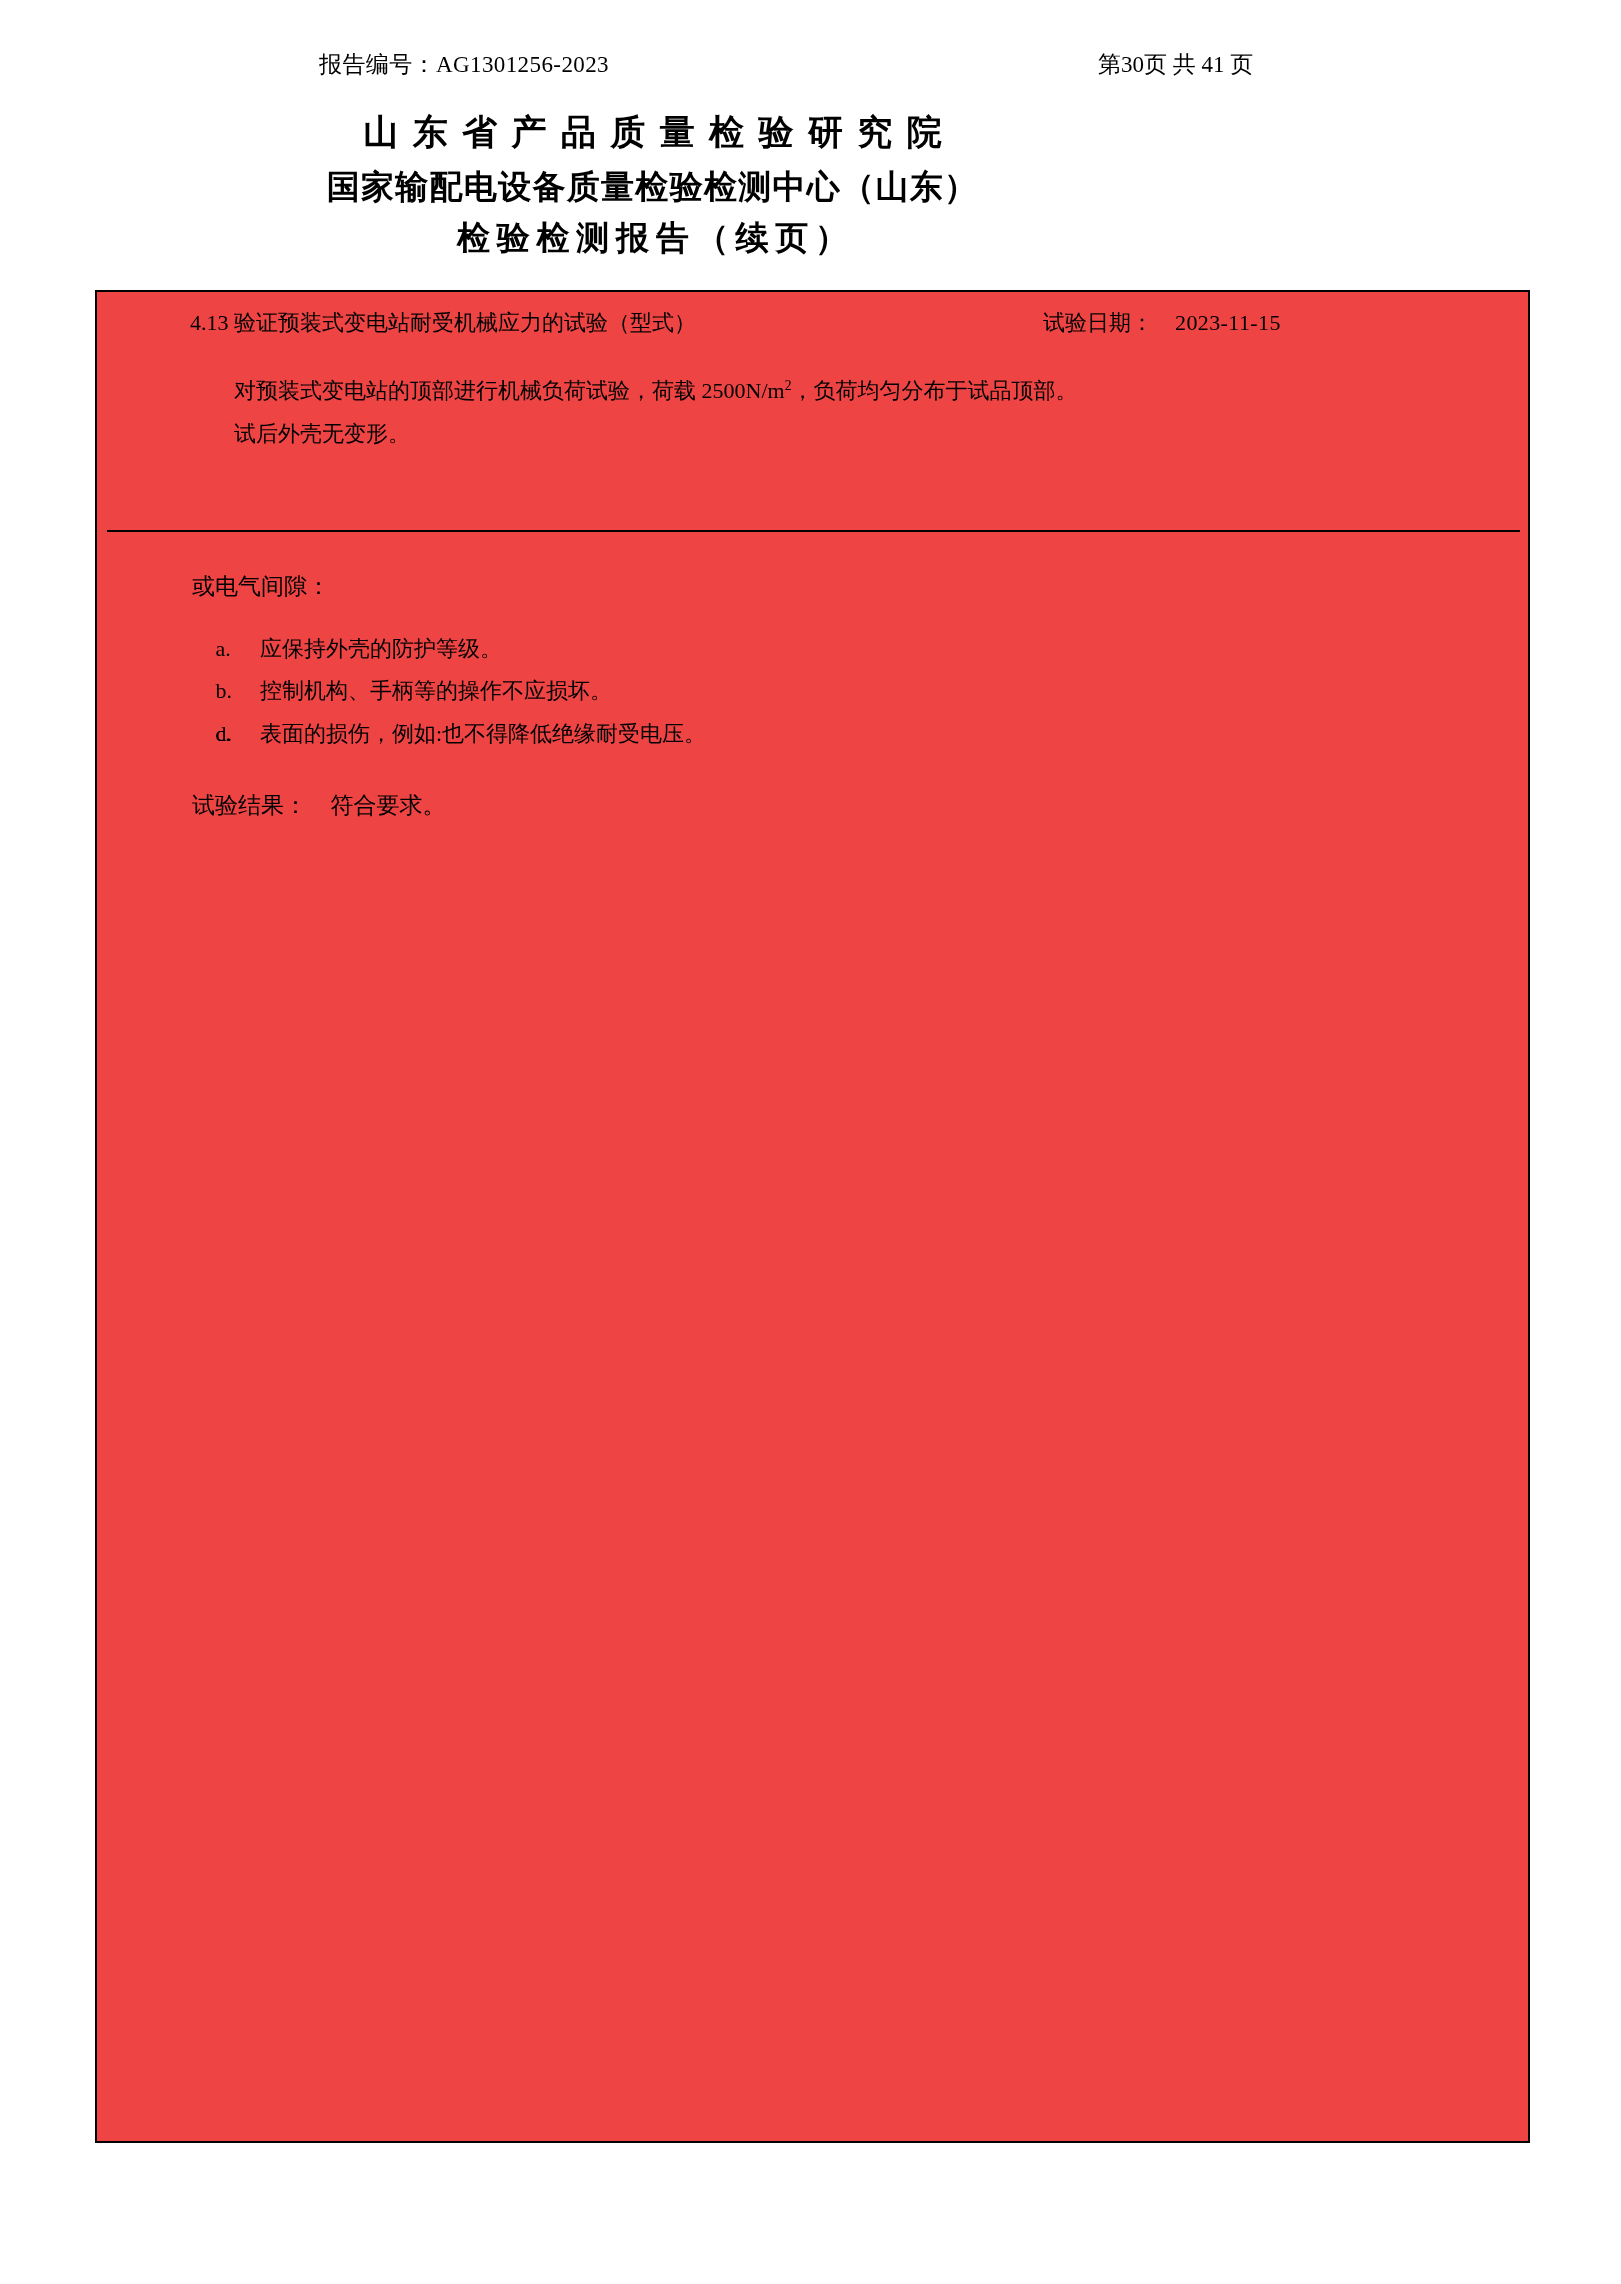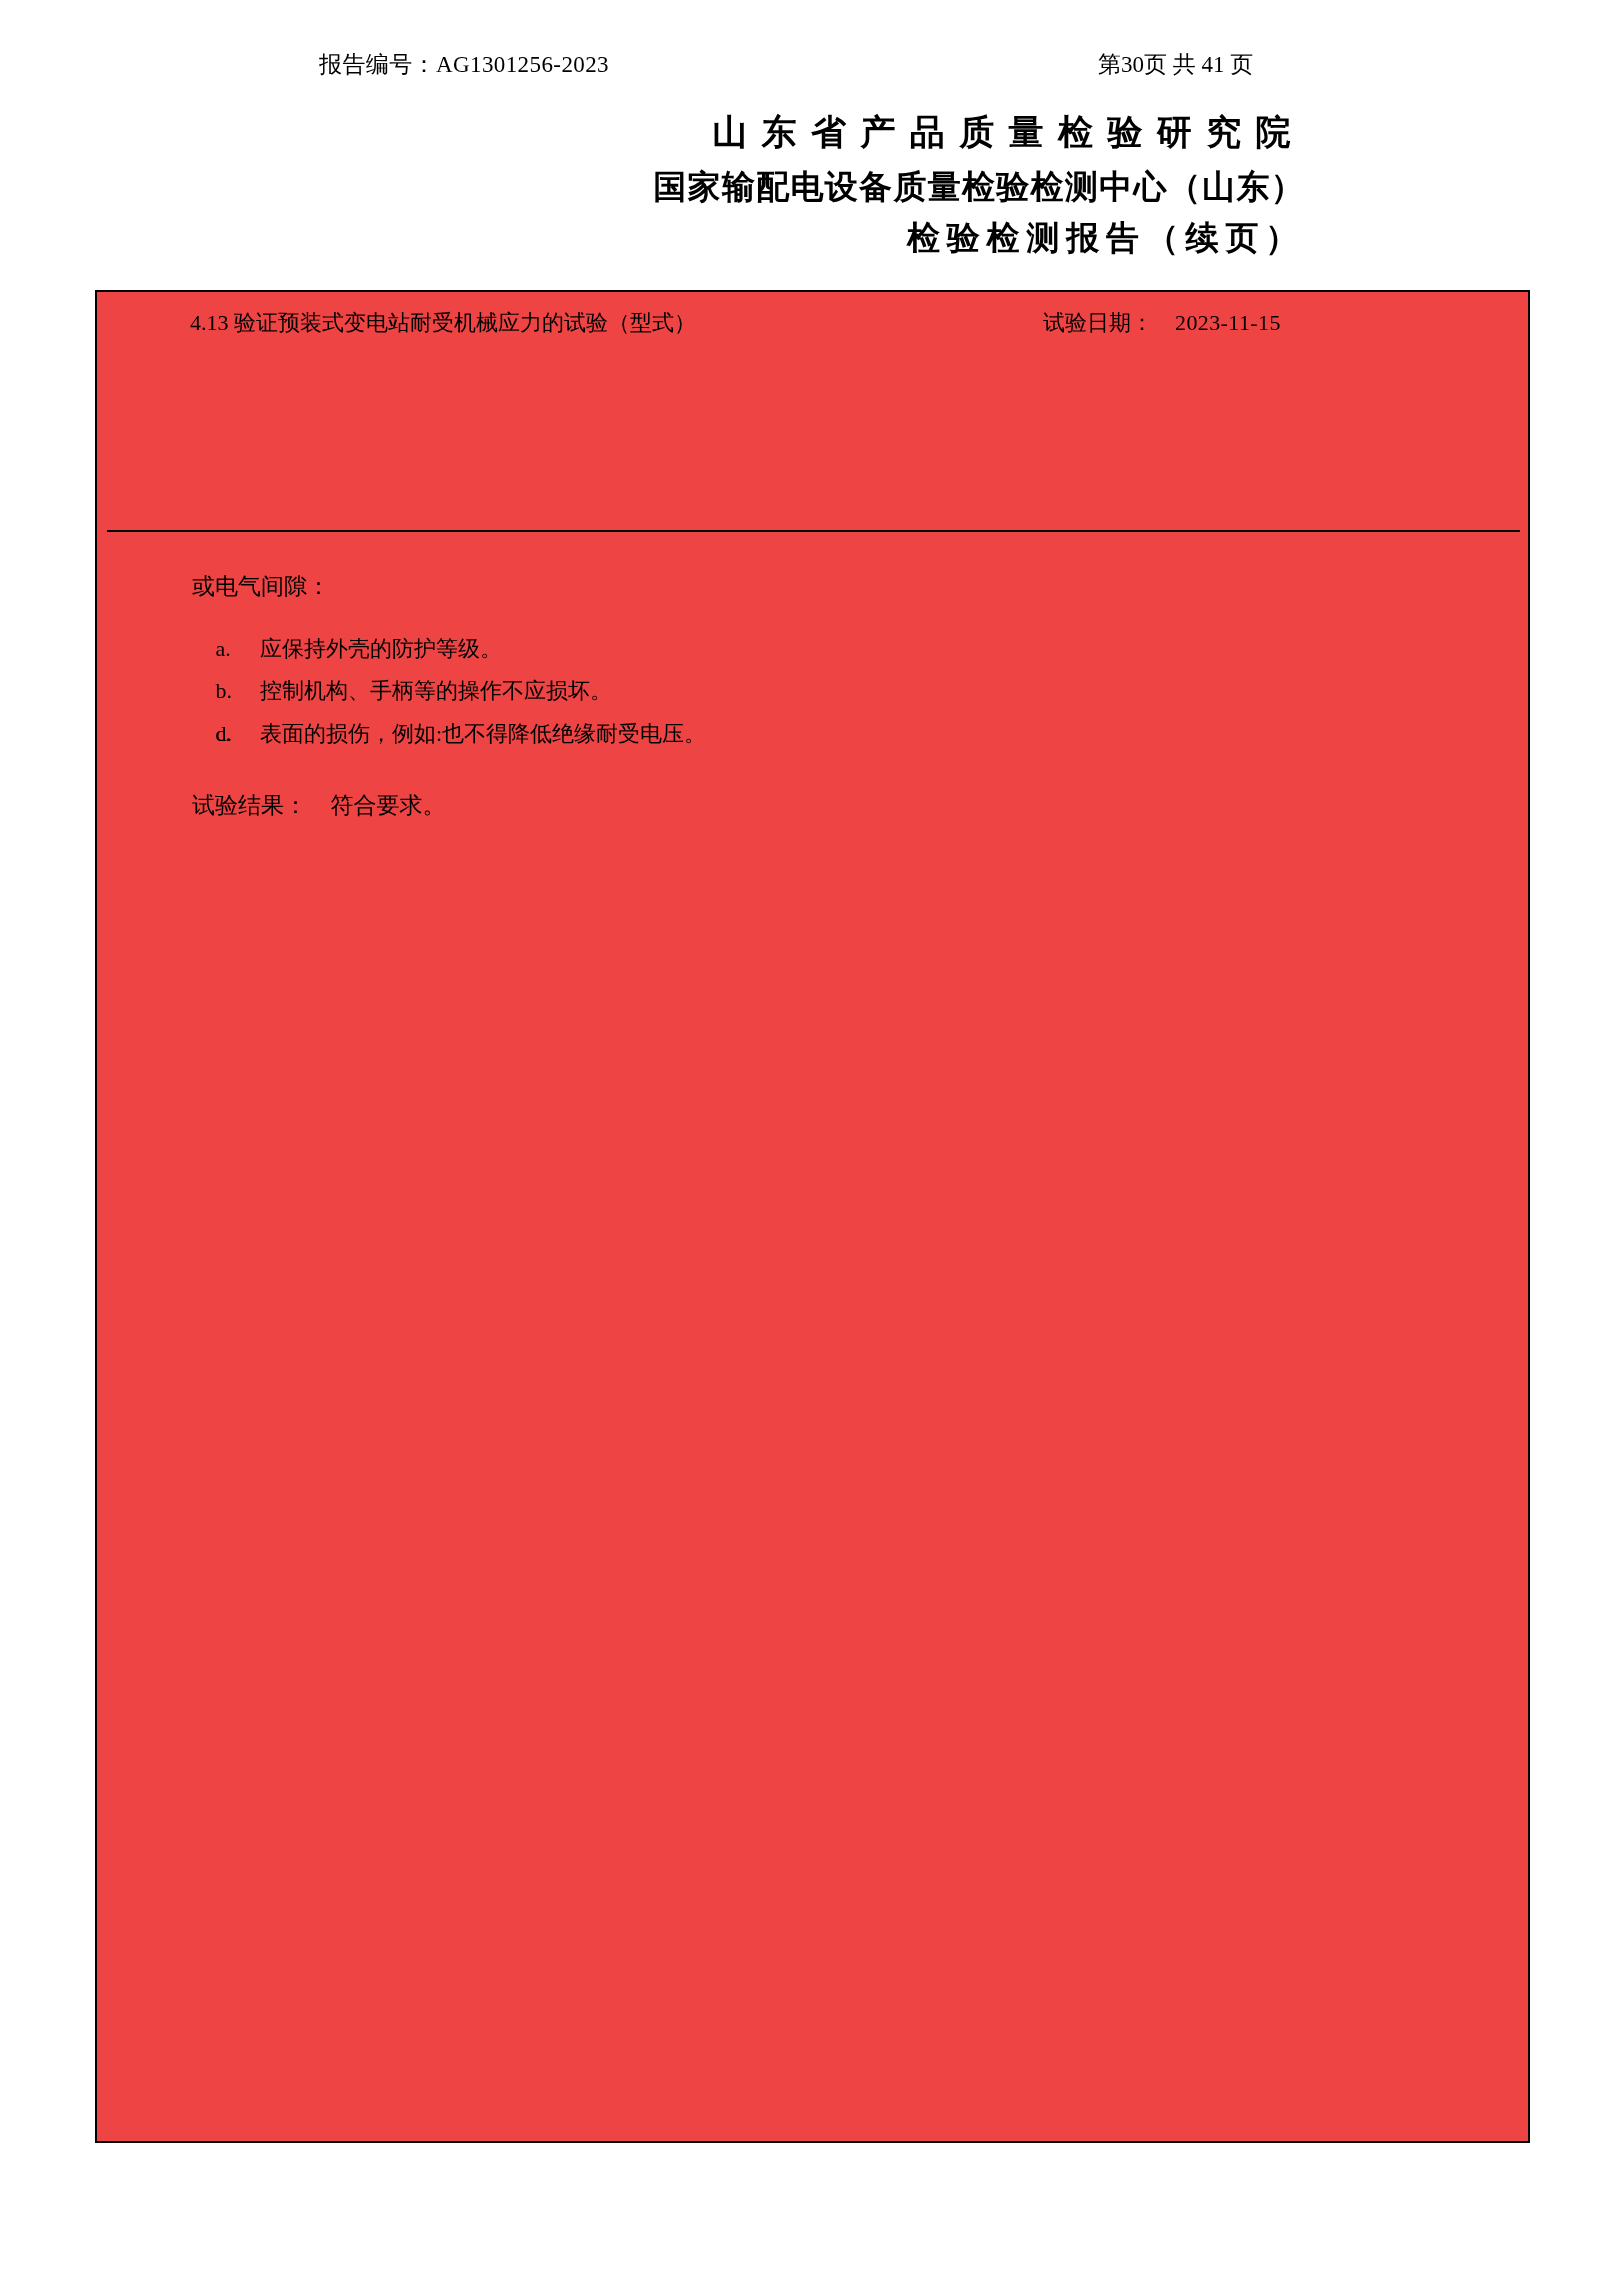--- a/index.html
+++ b/index.html
@@ -55,21 +55,21 @@
   .page-no .num {
     font-family: "Liberation Serif", serif;
   }
 
   
   .titles {
     position: absolute;
     top: 108px;
     left: 0;
     width: 1305px;
-    text-align: right;
+    text-align: center;
   }
   .title-1 {
     font-size: 35px;
     font-weight: bold;
     letter-spacing: 14.4px;
     line-height: 1.45;
     padding-left: 14.4px;
   }
   .title-2 {
     font-size: 33px;
@@ -212,20 +212,24 @@
 
   <div class="main-box">
 
     <div class="row-head">
       <div class="clause">4.13 验证预装式变电站耐受机械应力的试验（型式）</div>
       <div class="test-date">
         <span>试验日期：</span><span class="date-val">2023-11-15</span>
       </div>
     </div>
 
+    <div class="summary">
+      <p><span>对预装式变电站的顶部进行机械负荷试验，荷载 2500N/</span><span class="unit"><span>m</span><sup>2</sup></span><span>，负荷均匀分布于试品顶部。</span></p>
+      <p>试后外壳无变形。</p>
+    </div>
 
     <div class="divider"></div>
 
     <div class="content-block">
       <div class="content-title">或电气间隙：</div>
       <ol class="items">
         <li>
           <span class="marker">a.</span>
           <span>应保持外壳的防护等级。</span>
         </li>

